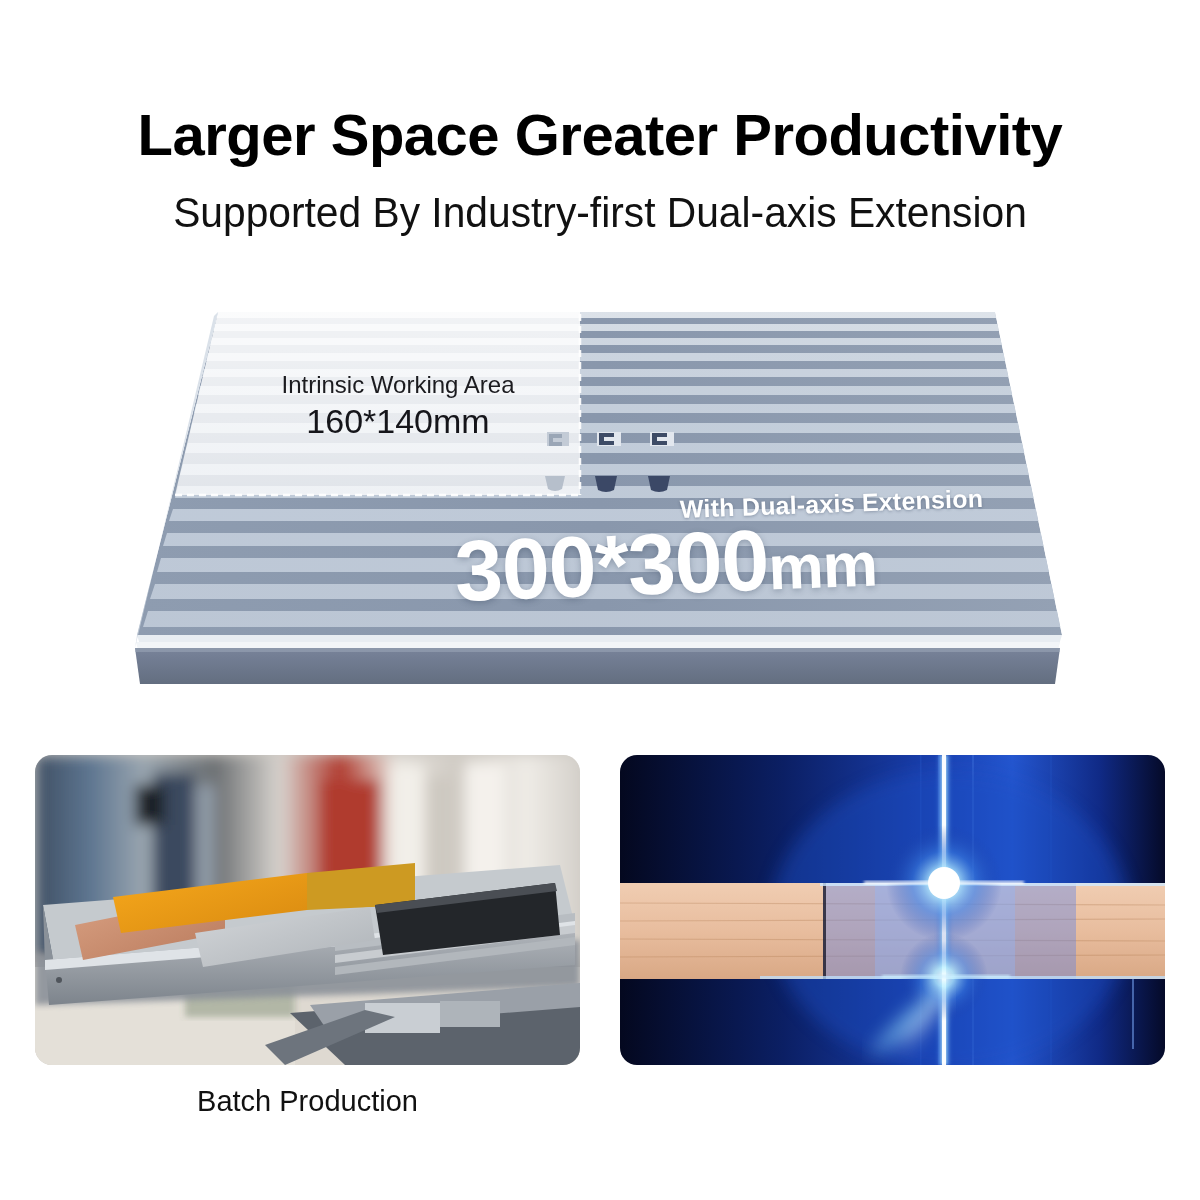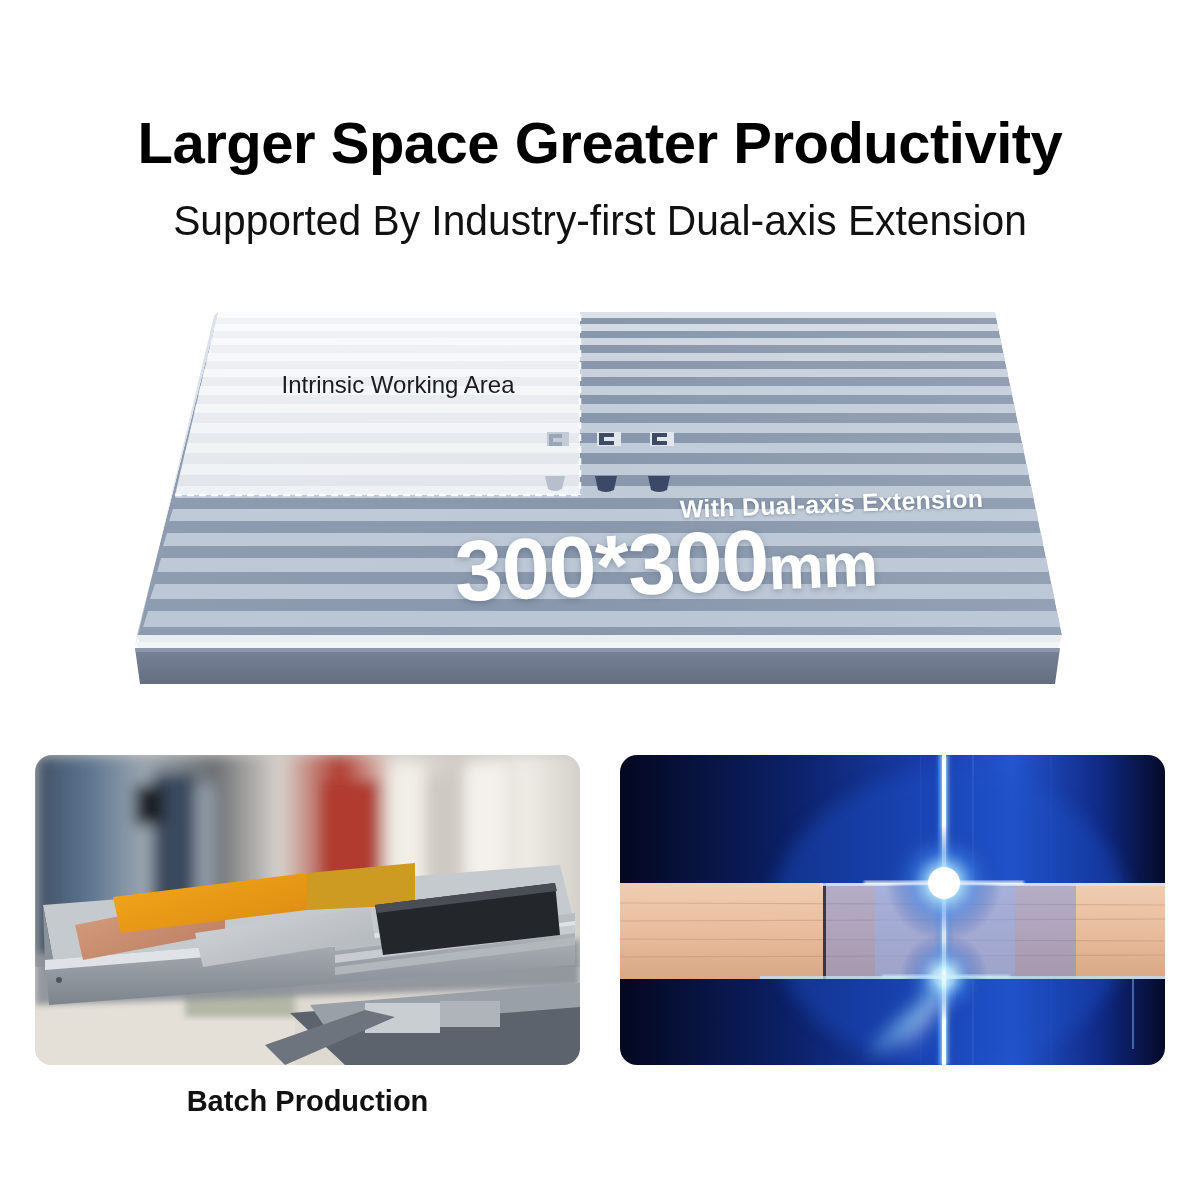--- a/index.html
+++ b/index.html
@@ -5,21 +5,21 @@
   * { margin:0; padding:0; box-sizing:border-box; }
   html,body { width:1200px; height:1200px; }
   body {
     background:#ffffff;
     font-family:"Liberation Sans", sans-serif;
     position:relative;
     overflow:hidden;
   }
 
   
-  .header { position:absolute; top:0; left:0; width:1200px; text-align:center;margin-top:8px; }
+  .header { position:absolute; top:0; left:0; width:1200px; text-align:center; }
   .headline {
     font-size:58px;
     font-weight:bold;
     color:#000000;
     letter-spacing:-0.5px;
     line-height:1;
     margin-top:106px;
     white-space:nowrap;
   }
   .subheadline {
@@ -105,21 +105,21 @@
   .caption-row { position:absolute; left:0; top:1085px; width:1200px; height:50px; }
   .caption {
     position:absolute;
     top:0;
     width:545px;
     text-align:center;
     font-size:29px;
     color:#111111;
     white-space:nowrap;
   }
-  .caption.left  { left:35px;font-weight:bold; }
+  .caption.left  { left:35px; }
   .caption.right { left:620px; }
 </style>
 </head>
 <body>
 
 <div class="header">
   <div class="headline">Larger Space Greater Productivity</div>
   <div class="subheadline">Supported By Industry-first Dual-axis Extension</div>
 </div>
 
@@ -214,20 +214,21 @@
         <polygon points="136,352 1060,352 1058,360 138,360" fill="#f2f5f8"></polygon>
         <polygon points="135,358 1060,358 1055,394 140,394" fill="url(#frontGrad)"></polygon>
         <polygon points="135,358 1060,358 1060,362 135,362" fill="#9aa5b6" opacity="0.6"></polygon>
       </g>
 
       <polygon points="218,22 137,345 135,358 214,26" fill="#ced7e1" opacity="0.75"></polygon>
     </svg>
 
     <div class="hero-label-group">
       <div class="hero-label-small">Intrinsic Working Area</div>
+      <div class="hero-label-big">160*140mm</div>
     </div>
 
     <div class="hero-ext-small">With Dual-axis Extension</div>
     <div class="hero-ext-big">
       <span>300*300</span><span class="unit">mm</span>
     </div>
   </div>
 </div>
 
 <div class="cards">

